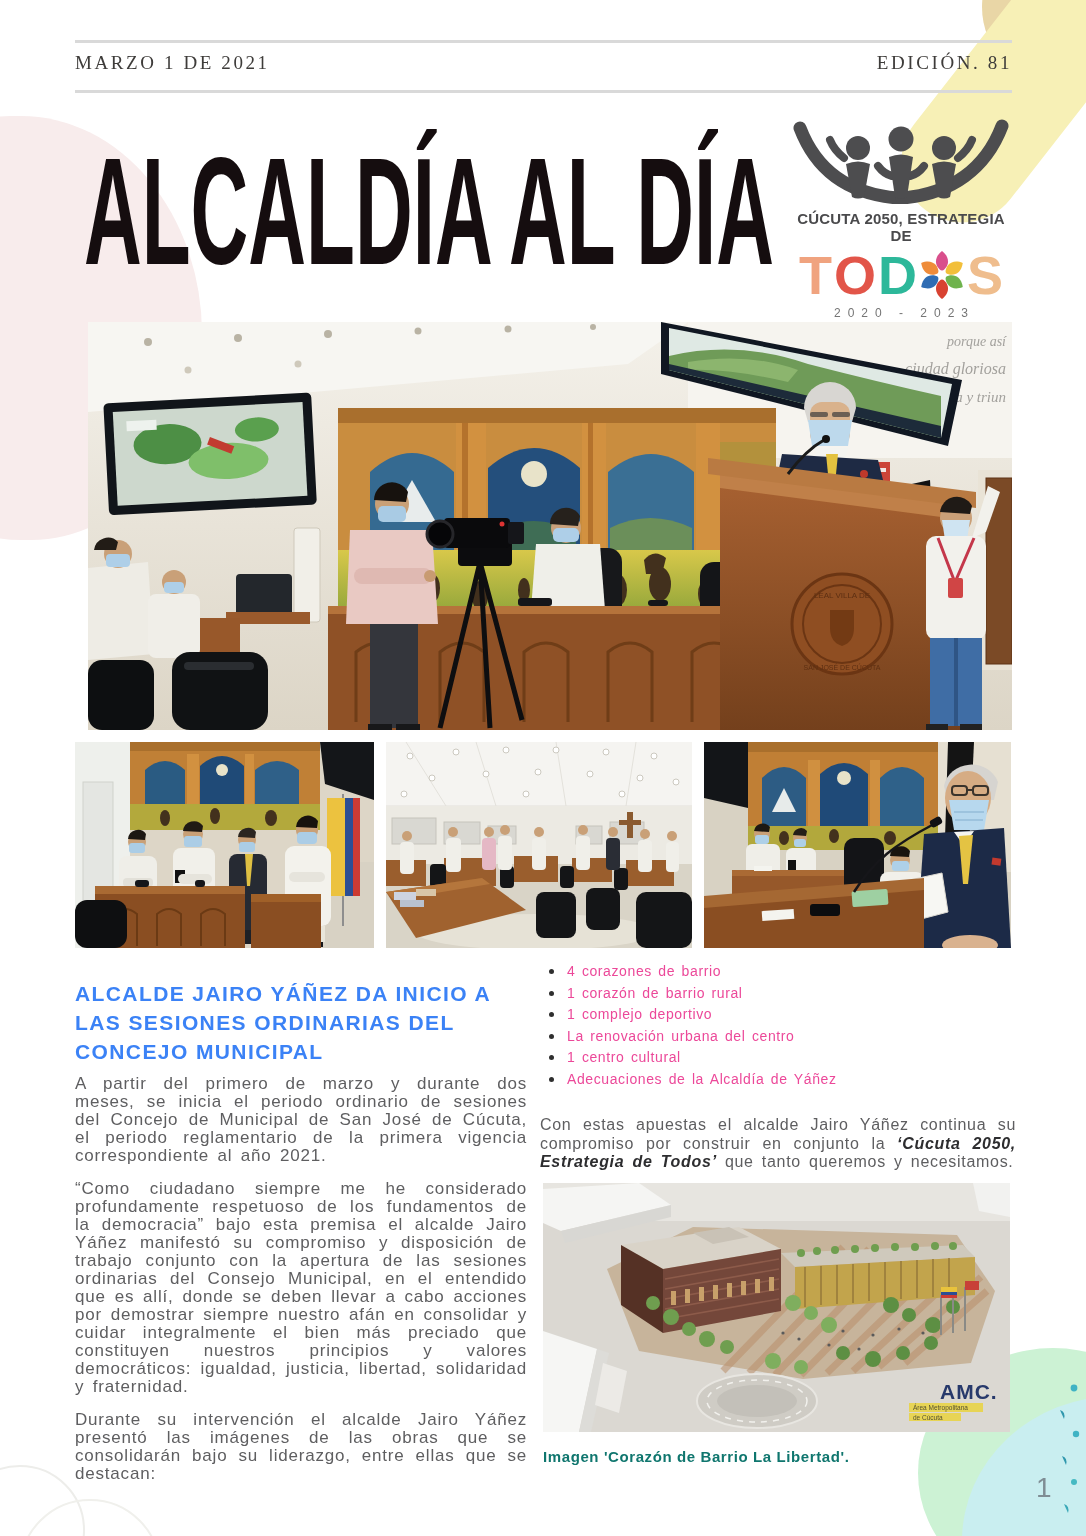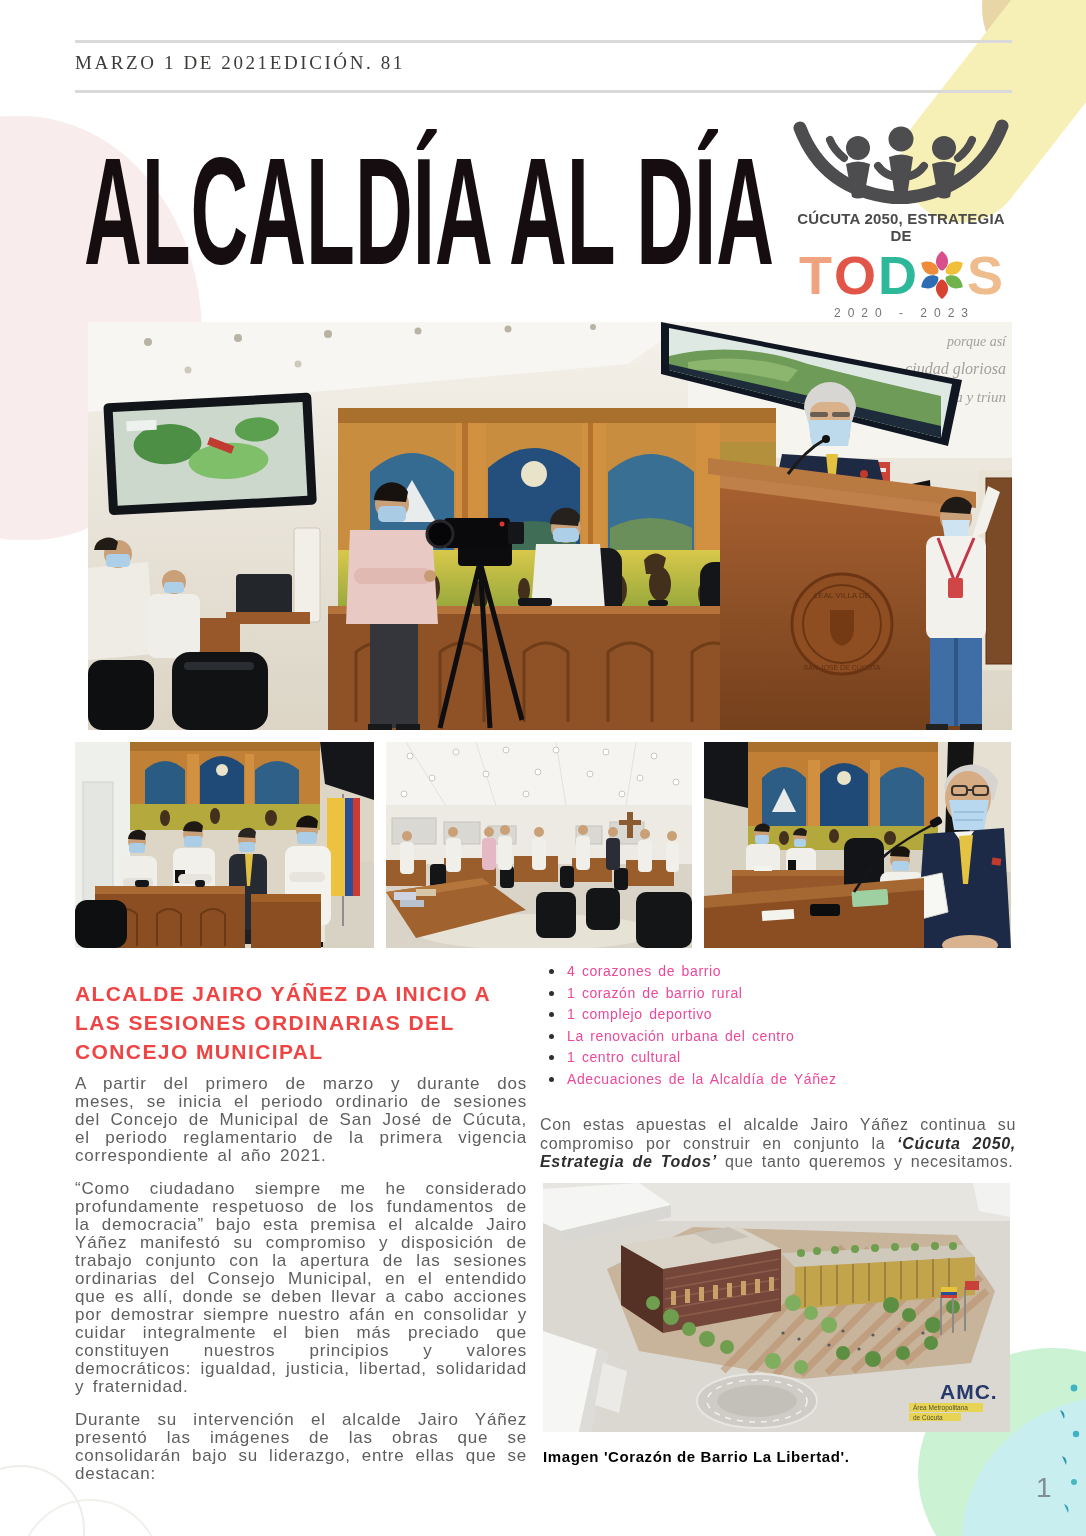--- a/index.html
+++ b/index.html
@@ -14,21 +14,21 @@
   #blob-yellow{left:958px;top:-64px;width:122px;height:306px;background:#f7f0b6;border-radius:62px;
                transform:rotate(38deg);z-index:0;}
   #blob-mint{left:918px;top:1348px;width:270px;height:250px;background:#ccf2d4;border-radius:50%;z-index:0;}
   #blob-cyan{left:962px;top:1396px;width:310px;height:290px;background:#c9eef0;border-radius:50%;z-index:0;}
   #dots-svg{left:1052px;top:1382px;z-index:1;}
   #circles-bl{left:-60px;top:1430px;z-index:0;}
 
   
   .rule{left:75px;width:937px;height:3px;background:#d9d9d9;z-index:1;}
   #rule-top{top:40px;} #rule-bottom{top:90px;}
-  #head-row{left:75px;top:52px;width:937px;display:flex;justify-content:flex-start;
+  #head-row{left:75px;top:52px;width:937px;display:flex;justify-content:space-between;
             font-family:"Liberation Serif",serif;font-size:19px;letter-spacing:2.6px;
             color:#3e3c3a;z-index:1;}
 
   
   #title-svg{left:84px;top:124px;z-index:1;}
   #logo{left:786px;top:112px;width:230px;text-align:center;z-index:1;}
   .logo-tagline{font-weight:bold;font-size:15px;letter-spacing:.2px;color:#4a4a4c;margin-top:2px;}
   .todos{display:flex;align-items:flex-end;justify-content:center;font-weight:bold;
          font-size:54px;line-height:.92;margin-top:3px;}
   .todos .lt{padding:0 1px;}
@@ -37,34 +37,34 @@
   .logo-period{font-size:12px;letter-spacing:7px;color:#757575;margin-top:5px;padding-left:7px;}
 
   
   #main-photo{left:88px;top:322px;z-index:1;}
   #thumb1{left:75px;top:742px;z-index:1;}
   #thumb2{left:386px;top:742px;z-index:1;}
   #thumb3{left:704px;top:742px;z-index:1;}
 
   
   #headline{left:75px;top:962px;width:456px;font-size:21px;font-weight:bold;
-            letter-spacing:1.4px;line-height:29px;color:#ef4444;z-index:1;}
+            letter-spacing:1.4px;line-height:29px;color:#3b82f6;z-index:1;}
   #col-left{left:75px;top:1075px;width:452px;z-index:1;}
   #col-left p{margin:0 0 15px 0;font-size:17px;line-height:18px;letter-spacing:.8px;
               word-spacing:3px;color:#5e5e60;text-align:justify;}
   #bullets{left:540px;top:962px;width:476px;list-style:none;margin:0;padding:0;z-index:1;}
   #bullets li{position:relative;padding-left:27px;font-size:14px;line-height:18.5px;
               letter-spacing:.6px;word-spacing:2px;color:#ec4899;margin-bottom:3px;}
   .dot{position:absolute;left:9px;top:7px;width:5px;height:5px;border-radius:50%;background:#2f2f2f;}
   #closing{left:540px;top:1116px;width:476px;font-size:16px;line-height:18.5px;letter-spacing:.7px;
            word-spacing:3px;color:#5e5e60;text-align:justify;margin:0;z-index:1;}
   .closing-em{font-weight:bold;font-style:italic;color:#2d2d2f;}
   #render{left:543px;top:1183px;z-index:1;}
   #caption{left:543px;top:1448px;font-size:15px;font-weight:bold;letter-spacing:.6px;
-           color:#000000;z-index:1;}
+           color:#0f766e;z-index:1;}
   #pagenum{left:1036px;top:1472px;font-size:28px;color:#7f8d94;z-index:3;}
 </style>
 </head>
 <body>
 
 <div class="page">
 
   <div class="abs" id="blob-pink"></div>
   <div class="abs" id="blob-tan"></div>
   <div class="abs" id="blob-yellow"></div>

